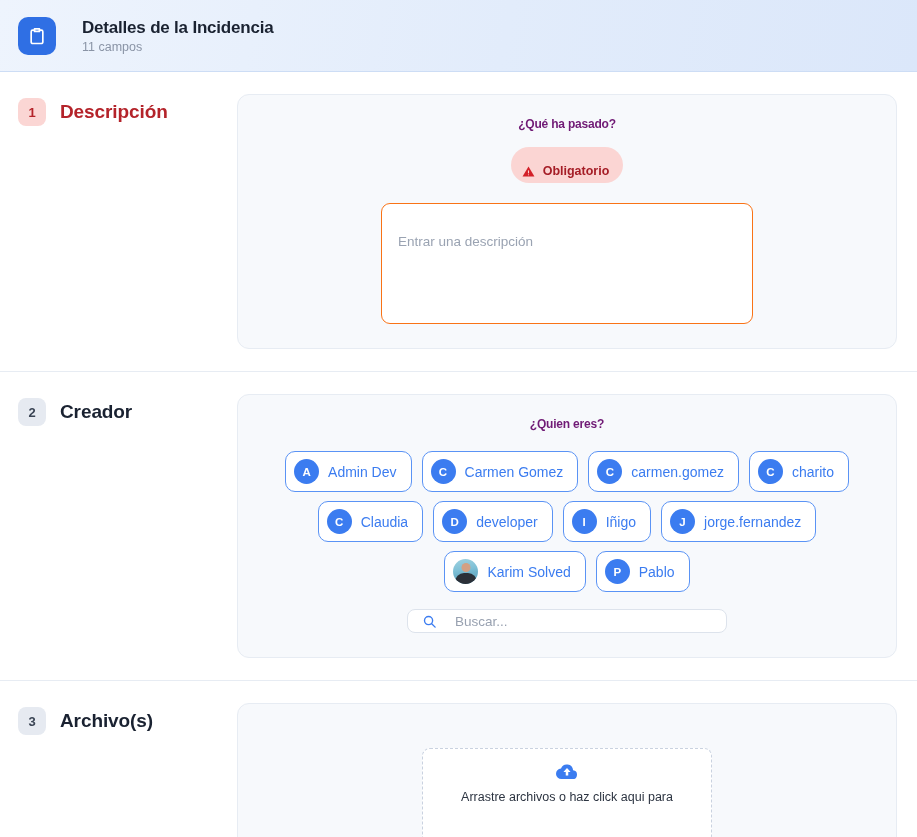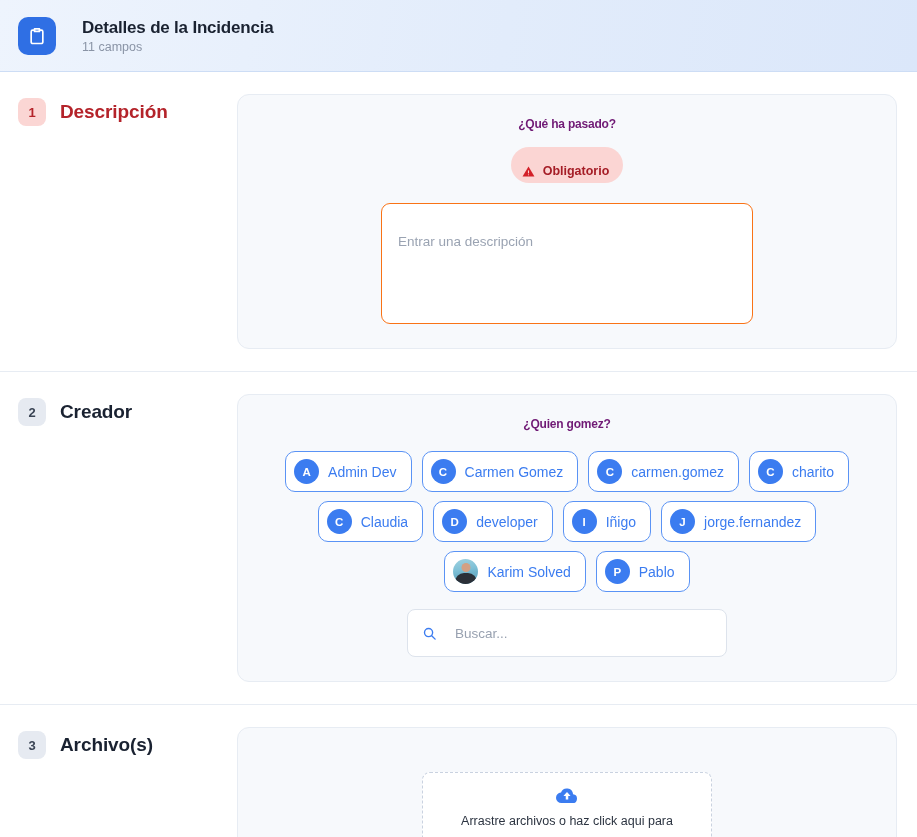--- a/index.html
+++ b/index.html
@@ -138,21 +138,21 @@
     content: ""; position: absolute;
     left: 50%; bottom: 0; transform: translateX(-50%);
     width: 22px; height: 11px; border-radius: 9px 9px 0 0;
     background: #2b3038;
   }
   .chip-label { font-size: 14px; color: #3b7cf0; white-space: nowrap; }
 
   
   .search-wrap {
     margin-top: 17px;
-    width: 320px; height: 48px;
+    width: 320px; height: 24px;
     background: #ffffff;
     border: 1px solid #dde3ec;
     border-radius: 8px;
     display: flex; align-items: center;
     padding: 0 14px; gap: 16px;
   }
   .search-input {
     border: none; outline: none; background: transparent;
     font-family: "Liberation Sans", sans-serif;
     font-size: 13.5px; color: #2c3441; flex: 1;
@@ -214,21 +214,21 @@
       <textarea class="desc-box" placeholder="Entrar una descripción" style=""></textarea>
     </div>
   </div>
 
   <div class="section">
     <div class="sec-left">
       <div class="sec-badge gray">2</div>
       <div class="sec-title dark">Creador</div>
     </div>
     <div class="card">
-      <div class="question">¿Quien gomez?</div>
+      <div class="question">¿Quien eres?</div>
       <div class="chips">
         <div class="chip">
           <div class="chip-avatar">A</div>
           <div class="chip-label">Admin Dev</div>
         </div>
         <div class="chip">
           <div class="chip-avatar">C</div>
           <div class="chip-label">Carmen Gomez</div>
         </div>
         <div class="chip">

